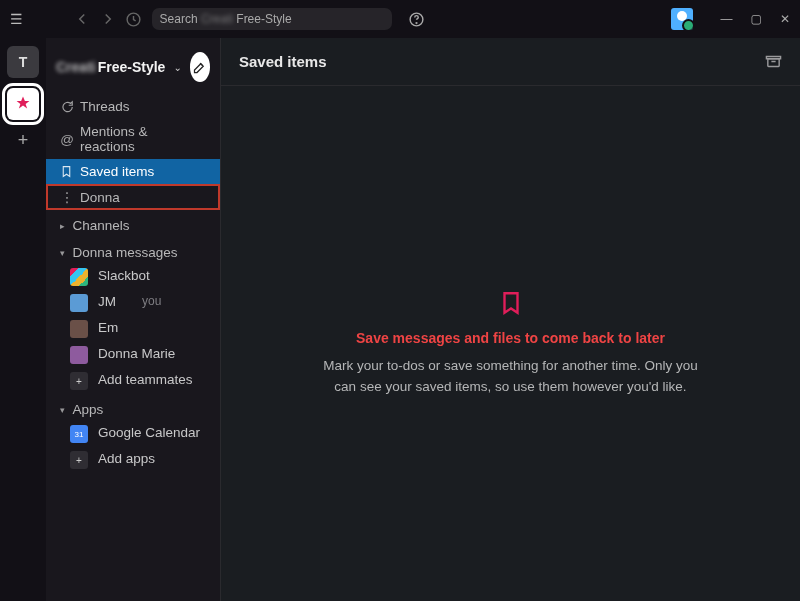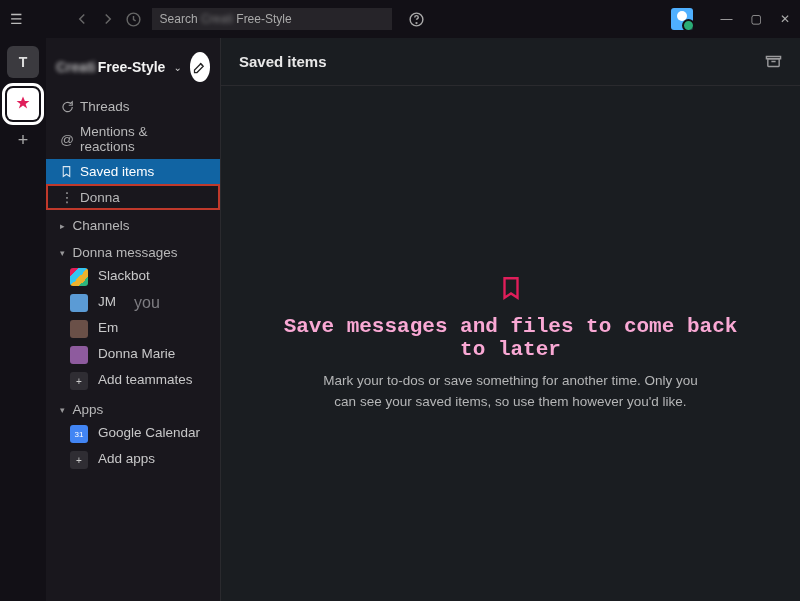--- a/index.html
+++ b/index.html
@@ -1,20 +1,20 @@
 <!DOCTYPE html>
 <html><head>
 <meta charset="utf-8">
 <style>
   * { box-sizing: border-box; margin: 0; padding: 0; }
   body { font-family: -apple-system, "Segoe UI", Helvetica, Arial, sans-serif; background: #000; width: 800px; height: 601px; overflow: hidden; color: #d1d2d3; font-size: 14px; }
   .titlebar { height: 38px; background: #121016; display: flex; align-items: center; padding: 0 10px; gap: 10px; }
   .titlebar .nav { display: flex; gap: 8px; margin-left: 40px; align-items: center; }
   .titlebar .nav .ic { color: #666; cursor: pointer; }
-  .titlebar .search { background: #262429; border-radius: 0; height: 22px; width: 240px; display: flex; align-items: center; padding: 0 8px; color: #aaa; font-size: 12px; }
+  .titlebar .search { background: #262429; border-radius: 7px; height: 22px; width: 240px; display: flex; align-items: center; padding: 0 8px; color: #aaa; font-size: 12px; }
   .titlebar .help { color: #aaa; margin-left: 6px; }
   .titlebar .spacer { flex: 1; }
   .titlebar .avatar-sm { width: 22px; height: 22px; background: #4fb0ff; border-radius: 3px; position: relative; display:flex; align-items:flex-end; justify-content:center; overflow:hidden; }
   .titlebar .avatar-sm::before { content:""; width:10px; height:10px; background:#fff; border-radius:50%; position:absolute; top:3px; }
   .titlebar .avatar-sm::after { content:""; position:absolute; bottom:-2px; right:-2px; width:9px; height:9px; background:#2bac76; border:2px solid #121016; border-radius:50%; }
   .winctrl { display:flex; gap:18px; margin-left:18px; color:#aaa; font-size:12px; }
   .app { display:flex; height: 563px; }
   .far-rail { width: 46px; background: #121016; display:flex; flex-direction:column; align-items:center; padding-top:8px; gap:10px; }
   .ws-btn { width:32px; height:32px; border-radius:6px; display:flex; align-items:center; justify-content:center; font-weight:600; }
   .ws-t { background:#3b3a3f; color:#ddd; }
@@ -36,28 +36,28 @@
   .dm-item { display:flex; align-items:flex-start; gap:10px; padding:4px 14px 4px 24px; color:#c8c8c9; font-size:13.5px; cursor:pointer; }
   .dm-item .ava { width:18px; height:18px; border-radius:3px; flex-shrink:0; display:flex; align-items:center; justify-content:center; font-size:10px; }
   .ava.slackbot { background: linear-gradient(135deg,#e01e5a 0 25%,#36c5f0 25% 50%,#ecb22e 50% 75%,#2eb67d 75%); }
   .ava.jm { background:#5b9bd5; color:#fff; }
   .ava.dm1 { background:#8e5b9e; }
   .ava.em { background:#6a5048; }
   .ava.plus { background:#2f2d33; color:#ccc; border-radius:3px; }
   .ava.gcal { background:#4285f4; border-radius:3px; position:relative; }
   .ava.gcal::after { content:"31"; position:absolute; inset:0; display:flex; align-items:center; justify-content:center; font-size:8px; color:#fff; }
   .ava.msched { background:#7b2ff2; border-radius:3px; }
-  .dim { color:#7e7d82; margin-left:8px; font-size:16px; }
+  .dim { color:#7e7d82; margin-left:16px; font-size:12px; }
   .main { flex:1; background:#1a1d21; display:flex; flex-direction:column; border-left:1px solid #2a2a2e; }
   .main-header { height:48px; display:flex; align-items:center; padding:0 18px; border-bottom:1px solid #2a2a2e; }
   .main-header h1 { color:#e8e8e8; font-size:15px; font-weight:700; }
   .main-header .arch-ic { margin-left:auto; color:#9a9a9c; }
   .empty { flex:1; display:flex; flex-direction:column; align-items:center; justify-content:center; text-align:center; padding:0 60px; }
   .empty .big-ic { color:#e01e5a; margin-bottom:14px; }
-  .empty h2 { color:#f9a8d4; font-size:21px; font-weight:700; margin-bottom:10px;font-family:Liberation Mono, monospace; }
+  .empty h2 { color:#ef4444; font-size:14px; font-weight:700; margin-bottom:10px; }
   .empty p { color:#b5b6b7; font-size:13.5px; line-height:1.5; max-width:380px; }
   .hamburger { color:#bbb; font-size:14px; }
   svg { display:block; }
 </style>
 </head>
 <body>
 
 <div class="titlebar">
   <span class="hamburger">☰</span>
   <div class="nav">

